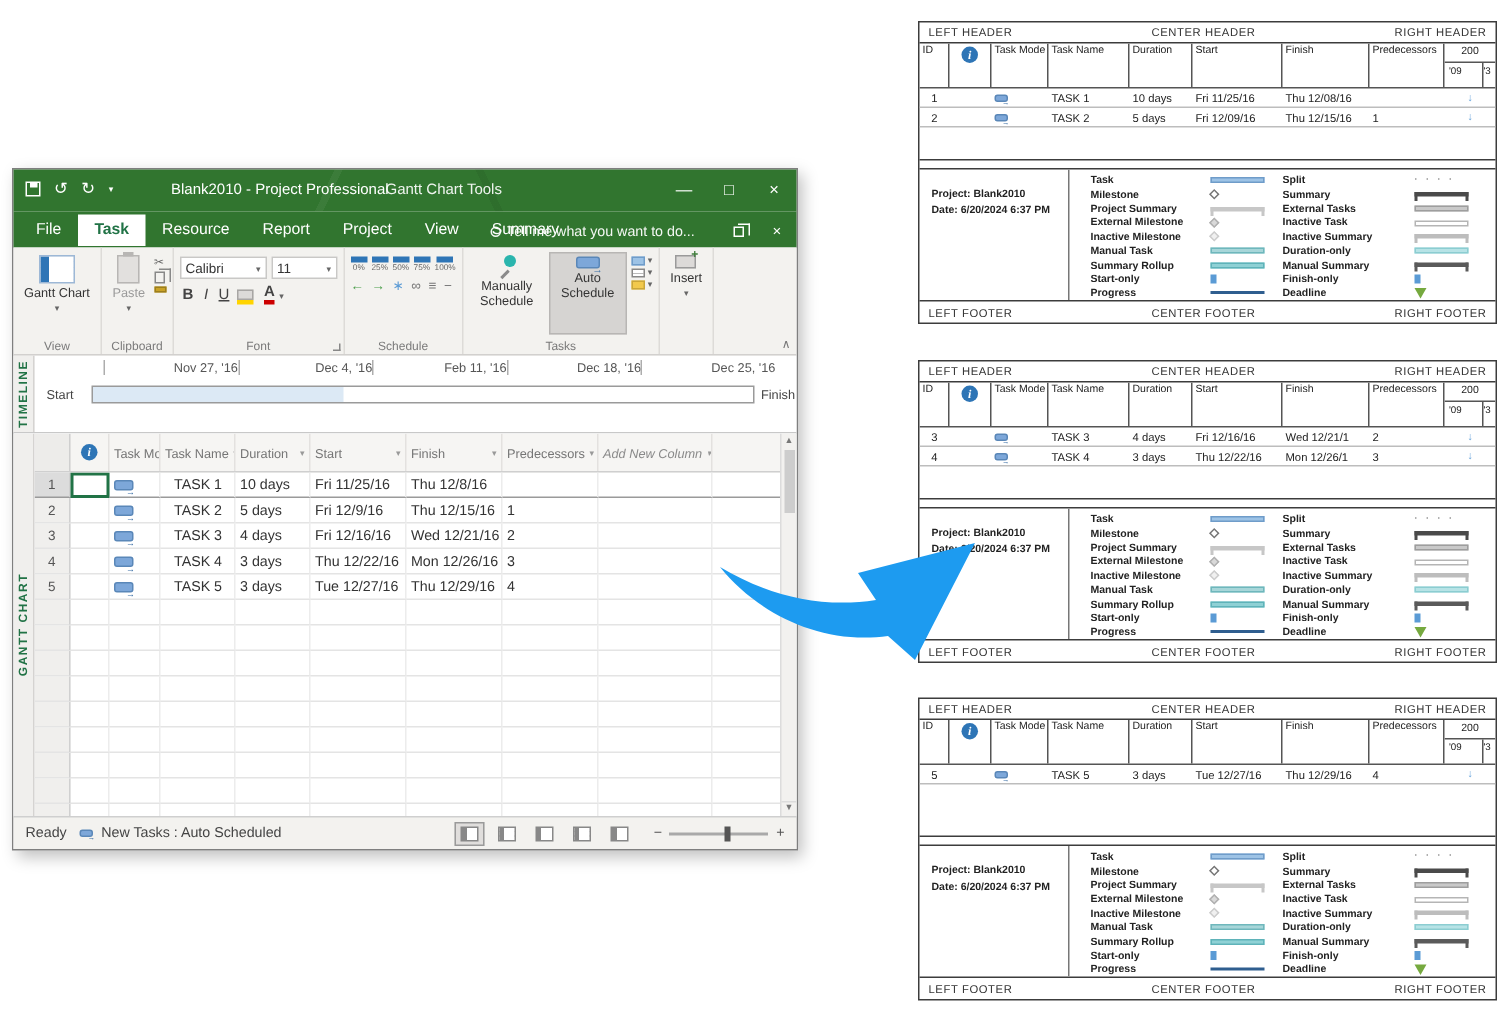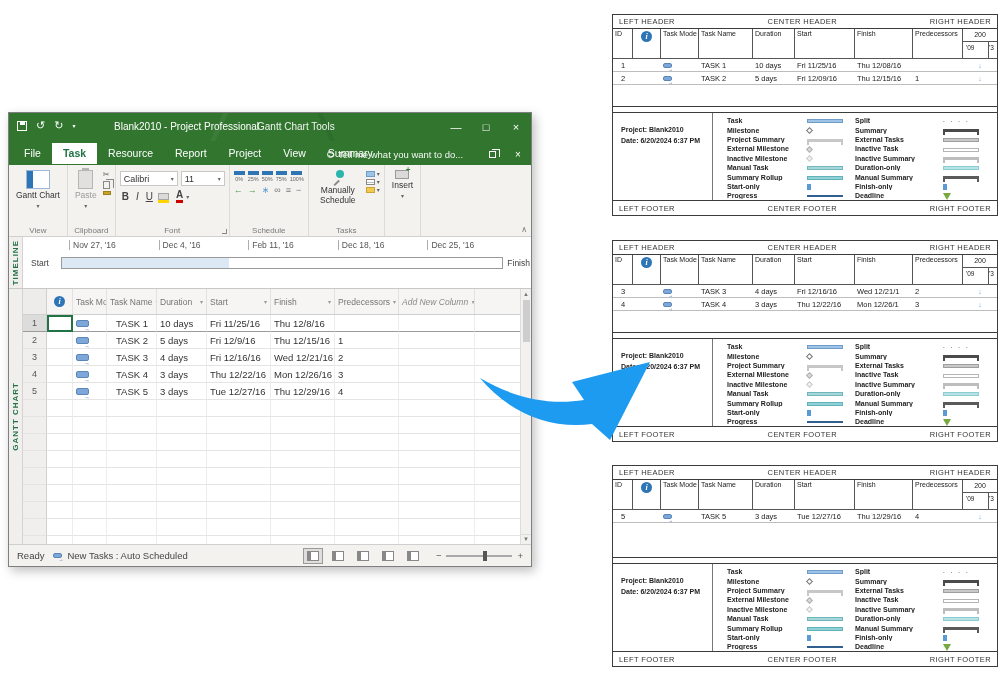--- a/index.html
+++ b/index.html
@@ -83,21 +83,21 @@
   .ic-mag{width:9px;height:9px;border:1.5px solid #555;border-radius:50%;position:relative;display:inline-block;}
   .ic-mag::after{content:"";position:absolute;right:-4px;bottom:-3px;width:5px;height:1.5px;background:#555;transform:rotate(40deg);}
   .chev{position:absolute;right:4px;bottom:2px;font-size:8px;color:#777;}
   .dlaunch{position:absolute;right:2px;bottom:2px;width:5px;height:5px;border-right:1px solid #888;border-bottom:1px solid #888;}
 
   
   .tlpane{height:52px;display:flex;border-bottom:1px solid #c8c8c8;background:#fff;flex:0 0 auto;}
   .vstrip{width:14px;background:#f0efed;border-right:1px solid #d5d3d1;display:flex;align-items:center;justify-content:center;flex:0 0 auto;}
   .vstrip span{writing-mode:vertical-rl;transform:rotate(180deg);font-size:8px;font-weight:bold;letter-spacing:1px;color:var(--green2);white-space:nowrap;}
   .tlcontent{flex:1;position:relative;}
-  #tl-dates{position:absolute;top:3px;left:46px;right:14px;display:flex;}
+  #tl-dates{position:absolute;top:3px;left:46px;right:14px;display:flex;text-align:right;}
   .tld{flex:1;border-left:1px solid #adadad;padding-left:3px;font-size:8.5px;color:#555;white-space:nowrap;overflow:visible;}
   .tl-start{position:absolute;left:8px;top:21px;font-size:8.5px;color:#444;}
   .tl-finish{position:absolute;right:1px;top:21px;font-size:8.5px;color:#444;}
   .tlbar{position:absolute;left:38px;right:28px;top:20px;height:12px;border:1px solid #9a9a9a;background:#fff;}
   .tlfill{height:100%;width:38%;background:#dce9f5;}
 
   
   .mainpane{flex:1;display:flex;overflow:hidden;background:#fff;}
   .tablewrap{flex:1;overflow:hidden;position:relative;}
   #main-header{display:grid;grid-template-columns:var(--mcols);height:26px;background:#f6f5f3;border-bottom:1px solid #cfcfcf;}
@@ -304,20 +304,24 @@
           <span style="color:#777">−</span>
         </div>
       </div>
       <div class="glabel">Schedule</div>
     </div>
     <div class="rgroup">
       <div class="bigbtn">
         <span class="ic-pin"></span>
         <span style="width:44px">Manually Schedule</span>
       </div>
+      <div class="bigbtn sel">
+        <span class="ic-auto"></span>
+        <span style="width:44px">Auto Schedule</span>
+      </div>
       <div class="minicol">
         <span class="mini">
             <span class="sq tlm" style="width:9px;height:6px"></span>
             <span class="caret">▾</span>
           </span>
         <span class="mini">
             <span class="sq det" style="width:9px;height:6px"></span>
             <span class="caret">▾</span>
           </span>
         <span class="mini">

